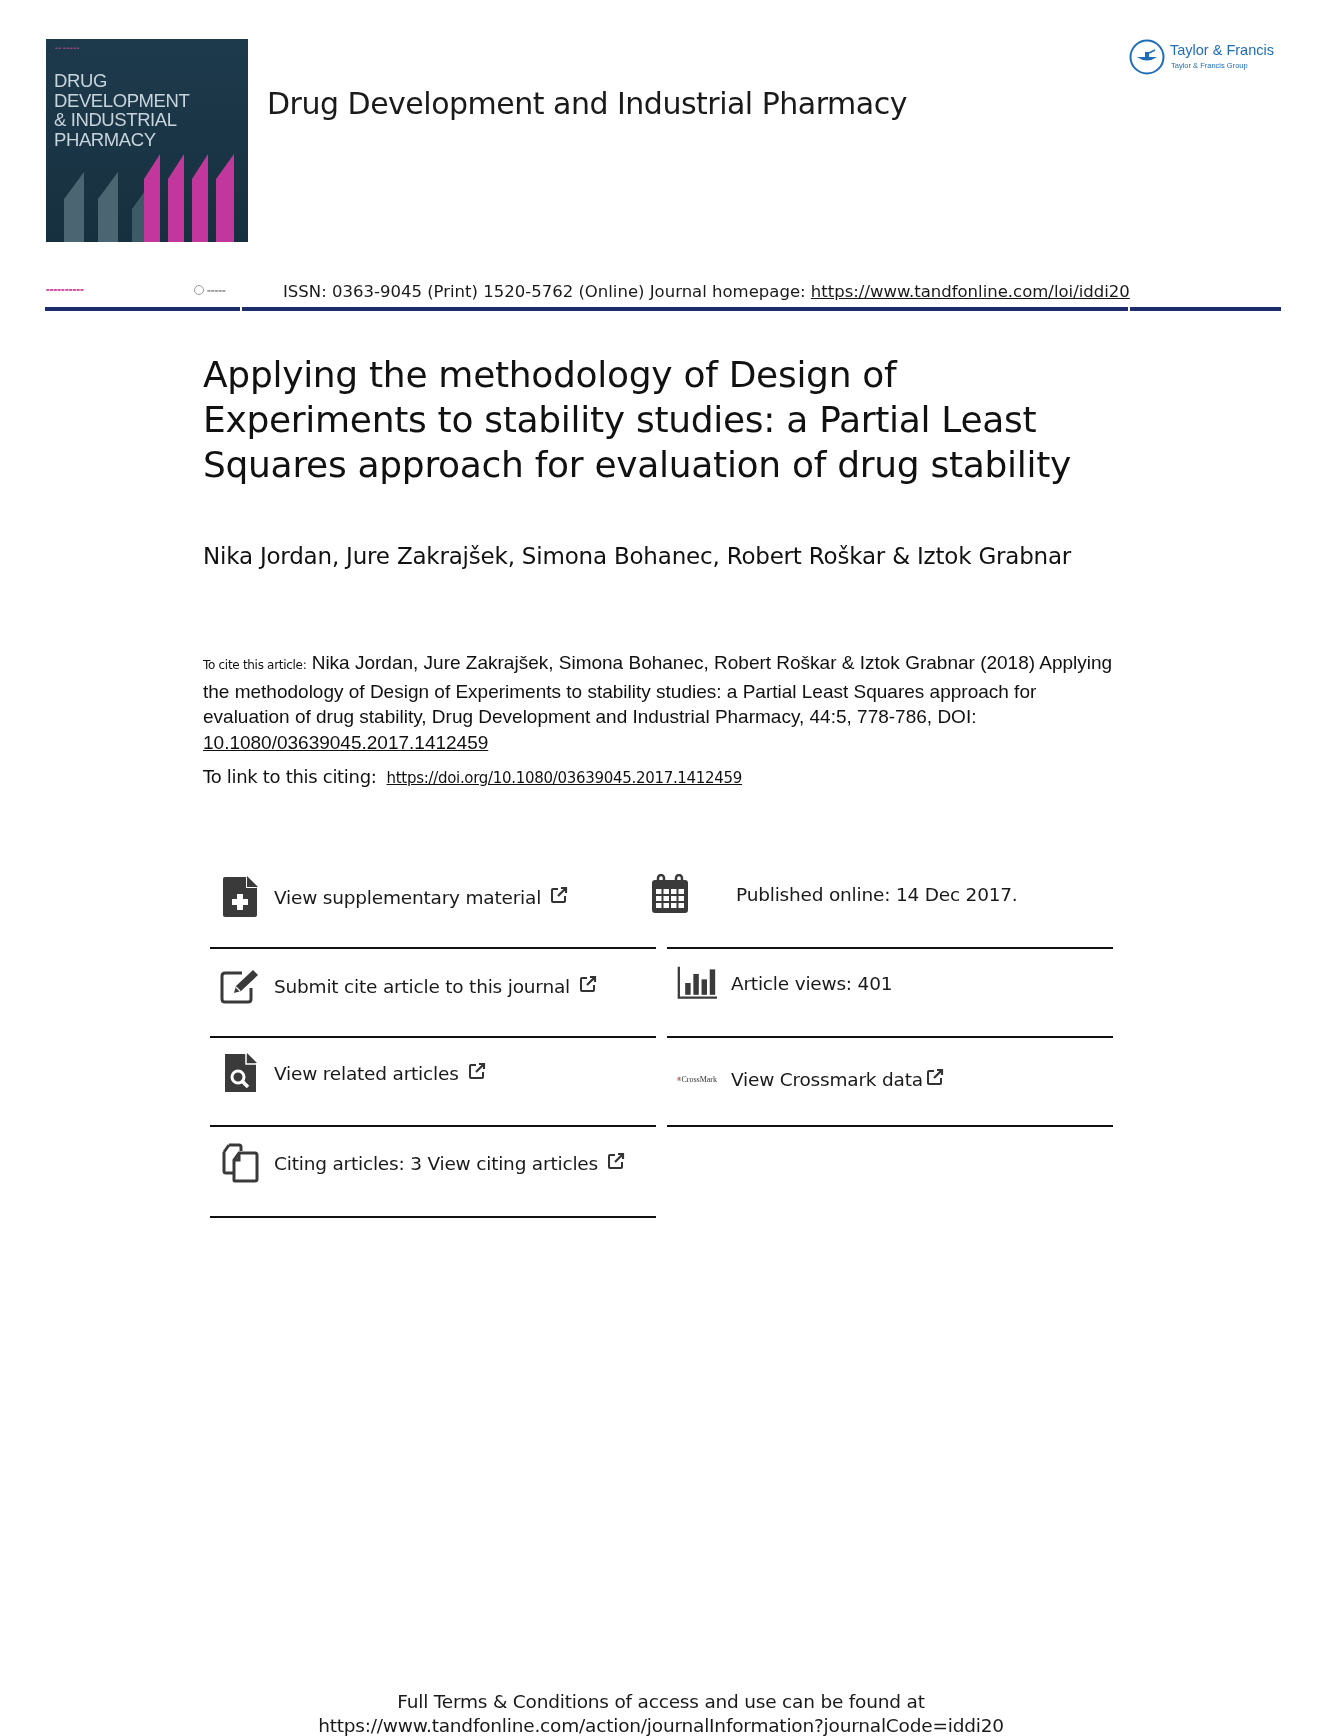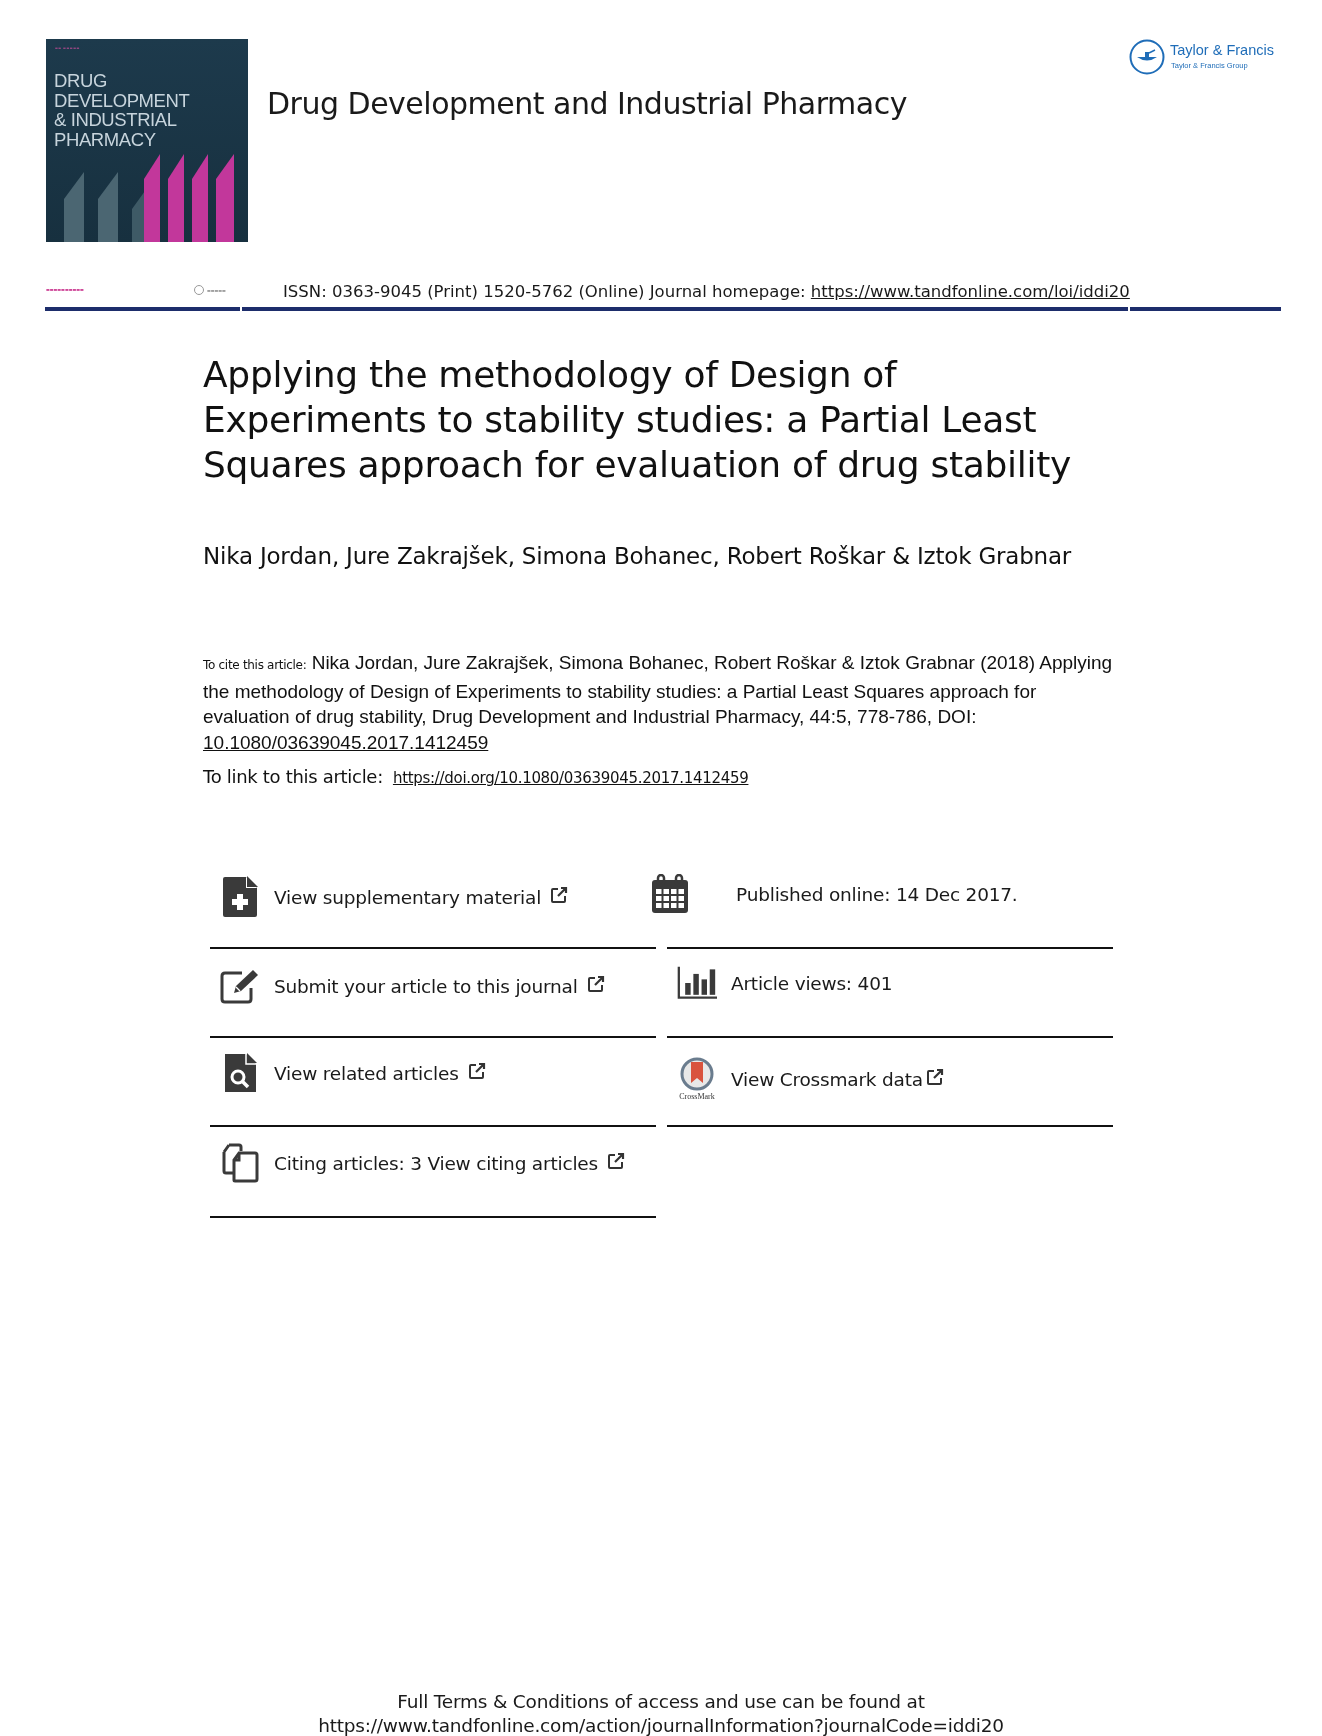--- a/index.html
+++ b/index.html
@@ -129,21 +129,21 @@
 <div class="abs rule-gap2"></div>
 
 <div class="abs article-title">Applying the methodology of Design of Experiments to stability studies: a Partial Least Squares approach for evaluation of drug stability</div>
 <div class="abs authors">Nika Jordan, Jure Zakrajšek, Simona Bohanec, Robert Roškar &amp; Iztok Grabnar</div>
 
 <div class="abs cite">
   <span class="lbl">To cite this article:</span><span> Nika Jordan, Jure Zakrajšek, Simona Bohanec, Robert Roškar &amp; Iztok Grabnar (2018) Applying the methodology of Design of Experiments to stability studies: a Partial Least Squares approach for evaluation of drug stability, Drug Development and Industrial Pharmacy, 44:5, 778-786, DOI: </span><a>10.1080/03639045.2017.1412459</a>
 </div>
 
 <div class="abs link-line">
-  <span class="lbl">To link to this article:</span><a>https://doi.org/10.1080/03639045.2017.1412459</a>
+  <span class="lbl">To link to this citing:</span><a>https://doi.org/10.1080/03639045.2017.1412459</a>
 </div>
 
 <div class="info-item" style="left:220px; top:875px;">
   <span class="icon">
     <svg width="36" height="42" viewBox="0 0 36 42">
         <path d="M3 1 H24 L35 12 V39 Q35 41 33 41 H3 Q1 41 1 39 V3 Q1 1 3 1 Z" fill="#3a3a3a"></path>
         <path d="M24 1 V12 H35" fill="#fff"></path>
         <path d="M25 0 L36 11 H25 Z" fill="#3a3a3a"></path>
         <rect x="15" y="18" width="6" height="16" fill="#fff"></rect>
         <rect x="10" y="23" width="16" height="6" fill="#fff"></rect>
@@ -158,21 +158,21 @@
 <div class="divider" style="left:210px; top:947px; width:446px;"></div>
 
 <div class="info-item" style="left:220px; top:964px;">
   <span class="icon">
     <svg width="40" height="36" viewBox="0 0 40 36">
         <path d="M22 5 H5 Q2 5 2 8 V31 Q2 34 5 34 H28 Q31 34 31 31 V20" fill="none" stroke="#3a3a3a" stroke-width="3"></path>
         <path d="M14 25 L16 18 L33 2 L38 7 L21 23 Z" fill="#3a3a3a"></path>
         <path d="M16 19 L20 23" stroke="#fff" stroke-width="1.2"></path>
       </svg>
   </span>
-  <span class="label">Submit your article to this journal</span>
+  <span class="label">Submit cite article to this journal</span>
   <span class="ext"><svg width="18" height="18" viewBox="0 0 18 18">
         <path d="M8 3 H3 Q2 3 2 4 V15 Q2 16 3 16 H14 Q15 16 15 15 V10" fill="none" stroke="#333" stroke-width="2"></path>
         <path d="M8 10 L16 2 M11 2 H16 V7" fill="none" stroke="#333" stroke-width="2.2"></path>
       </svg></span>
 </div>
 <div class="divider" style="left:210px; top:1036px; width:446px;"></div>
 
 <div class="info-item" style="left:220px; top:1051px;text-align:right;">
   <span class="icon">
     <svg width="34" height="40" viewBox="0 0 34 40">
@@ -240,21 +240,21 @@
         <rect x="18" y="8" width="6" height="23" fill="#3a3a3a"></rect>
         <rect x="27" y="14" width="6" height="17" fill="#3a3a3a"></rect>
         <rect x="36" y="3" width="6" height="28" fill="#3a3a3a"></rect>
       </svg>
   </span>
   <span class="label">Article views: 401</span>
 </div>
 <div class="divider" style="left:667px; top:1036px; width:446px;"></div>
 
 <div class="info-item" style="left:677px; top:1055px;">
-  <span class="icon" style="flex-direction:column; height:48px;">
+  <span class="icon" style="height:48px;">
     <svg width="34" height="34" viewBox="0 0 34 34">
         <circle cx="17" cy="17" r="15" fill="#e8e8e8" stroke="#6a7c8e" stroke-width="3"></circle>
         <path d="M11 5 H23 V26 L17 21 L11 26 Z" fill="#d9533e"></path>
       </svg>
     <span style="font-family:'Liberation Serif',serif; font-size:8px; color:#333; margin-top:1px;">CrossMark</span>
   </span>
   <span class="label">View Crossmark data</span>
   <span class="ext" style="margin-left:3px;"><svg width="18" height="18" viewBox="0 0 18 18">
         <path d="M8 3 H3 Q2 3 2 4 V15 Q2 16 3 16 H14 Q15 16 15 15 V10" fill="none" stroke="#333" stroke-width="2"></path>
         <path d="M8 10 L16 2 M11 2 H16 V7" fill="none" stroke="#333" stroke-width="2.2"></path>

